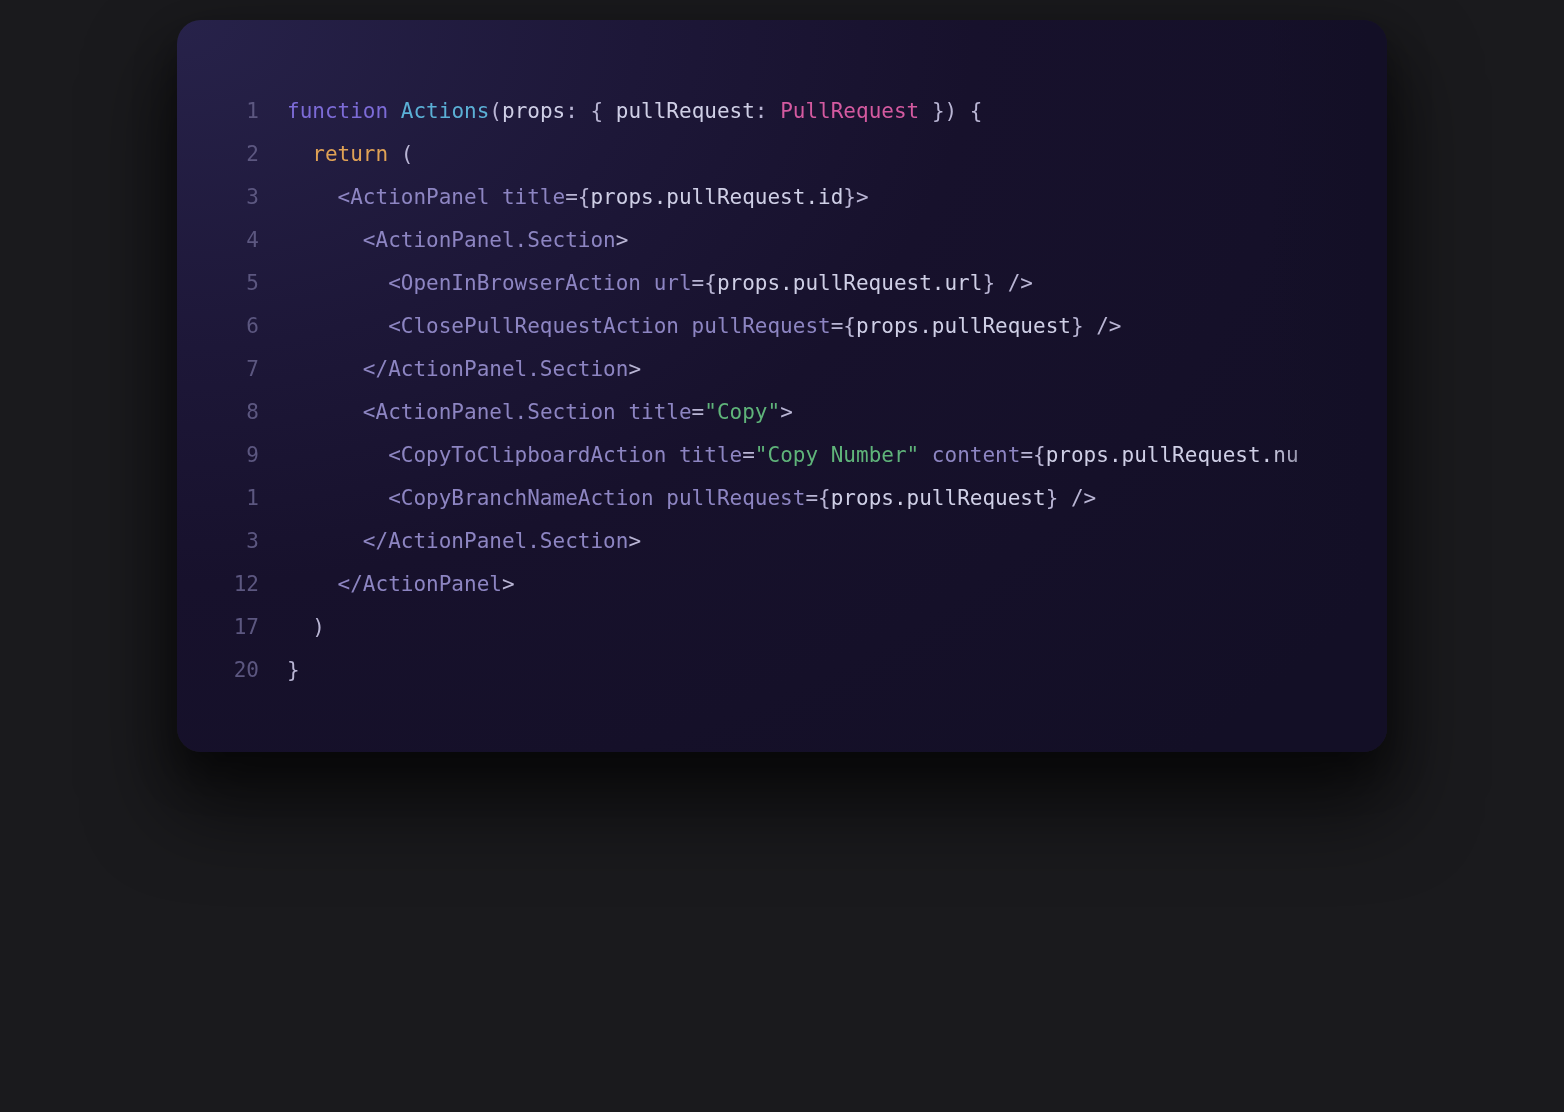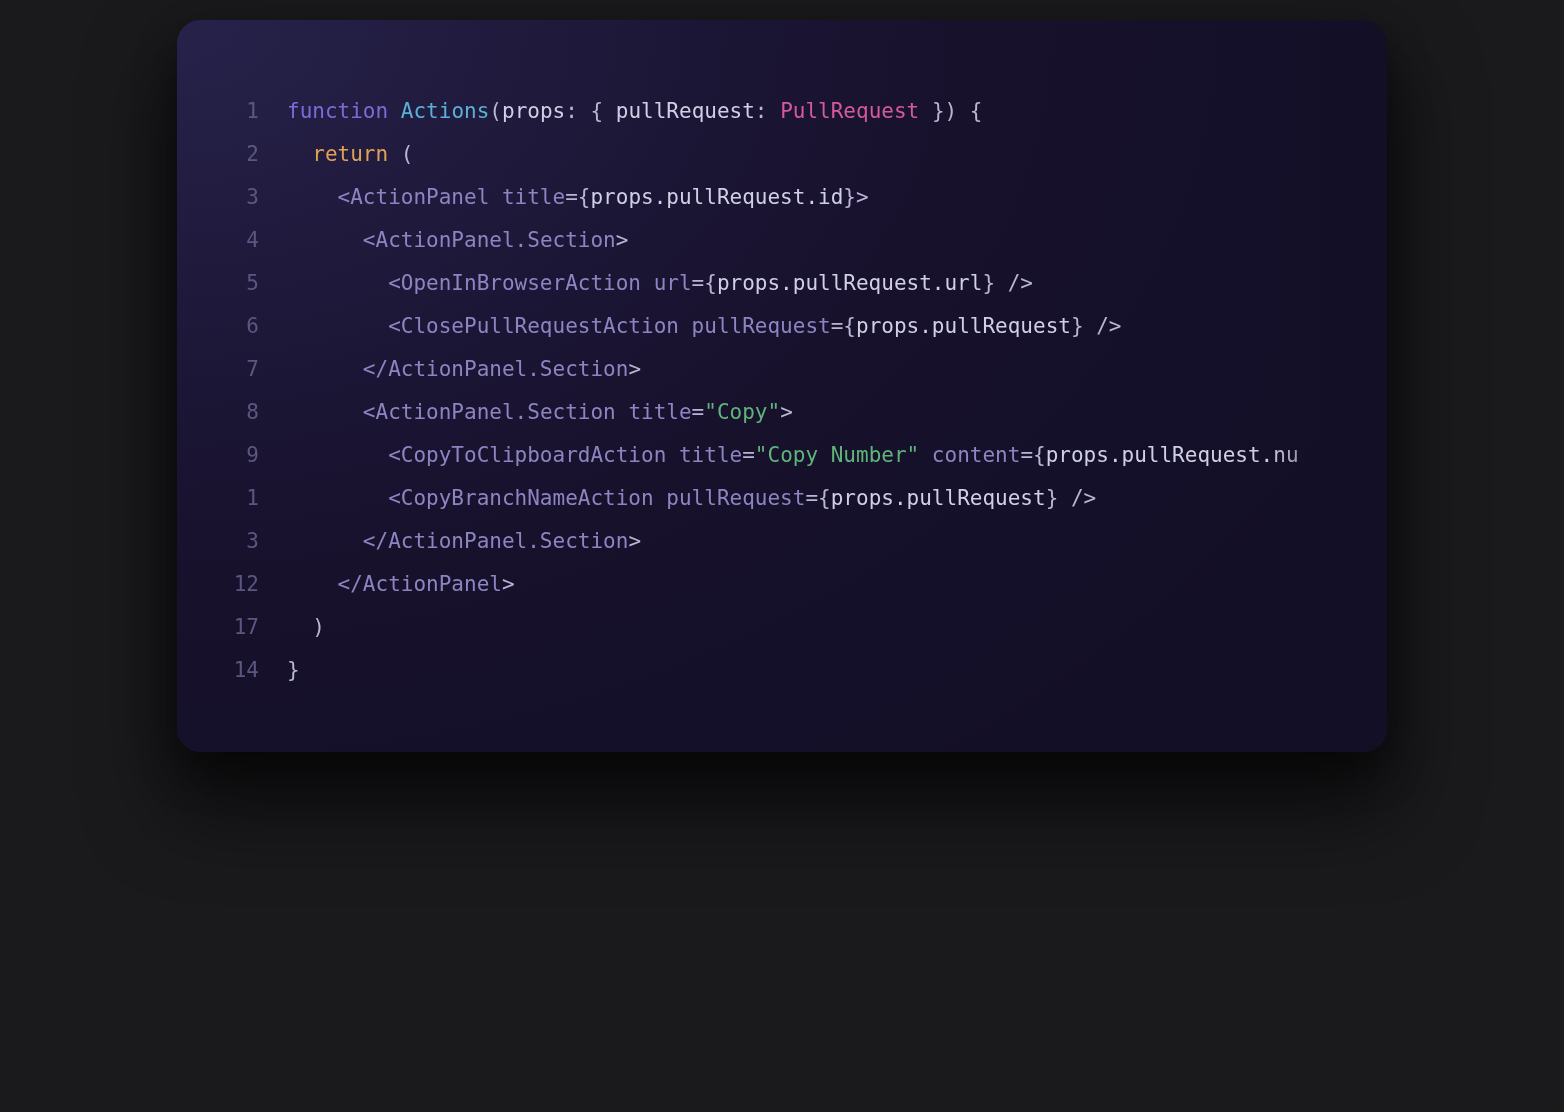--- a/index.html
+++ b/index.html
@@ -41,17 +41,17 @@
     top: 0; right: 0; bottom: 0; width: 120px;
     background: linear-gradient(90deg, rgba(19,15,38,0) 0%, rgba(19,15,38,1) 85%);
     pointer-events: none;
   }
 </style>
 </head>
 <body>
 
 <div class="panel">
   <div class="code">
-    <div class="gutter" id="gutter"><div>1</div><div>2</div><div>3</div><div>4</div><div>5</div><div>6</div><div>7</div><div>8</div><div>9</div><div>1</div><div>3</div><div>12</div><div>17</div><div>14</div></div>
+    <div class="gutter" id="gutter"><div>1</div><div>2</div><div>3</div><div>4</div><div>5</div><div>6</div><div>7</div><div>8</div><div>9</div><div>1</div><div>3</div><div>12</div><div>17</div><div>20</div></div>
     <div class="lines" id="lines"><div><span style="color: rgb(124, 107, 214);">function</span><span style="color: rgb(207, 207, 230);"> </span><span style="color: rgb(91, 176, 214);">Actions</span><span style="color: rgb(185, 181, 212);">(</span><span style="color: rgb(207, 207, 230);">props</span><span style="color: rgb(185, 181, 212);">: { </span><span style="color: rgb(207, 207, 230);">pullRequest</span><span style="color: rgb(185, 181, 212);">: </span><span style="color: rgb(212, 90, 160);">PullRequest</span><span style="color: rgb(185, 181, 212);"> }) {</span></div><div><span style="color: rgb(207, 207, 230);">  </span><span style="color: rgb(224, 162, 85);">return</span><span style="color: rgb(185, 181, 212);"> (</span></div><div><span style="color: rgb(141, 133, 194);">    &lt;</span><span style="color: rgb(141, 133, 194);">ActionPanel</span><span style="color: rgb(141, 133, 194);"> title</span><span style="color: rgb(185, 181, 212);">=</span><span style="color: rgb(185, 181, 212);">{</span><span style="color: rgb(207, 207, 230);">props.pullRequest.id</span><span style="color: rgb(185, 181, 212);">}&gt;</span></div><div><span style="color: rgb(141, 133, 194);">      &lt;</span><span style="color: rgb(141, 133, 194);">ActionPanel.Section</span><span style="color: rgb(185, 181, 212);">&gt;</span></div><div><span style="color: rgb(141, 133, 194);">        &lt;</span><span style="color: rgb(141, 133, 194);">OpenInBrowserAction</span><span style="color: rgb(141, 133, 194);"> url</span><span style="color: rgb(185, 181, 212);">=</span><span style="color: rgb(185, 181, 212);">{</span><span style="color: rgb(207, 207, 230);">props.pullRequest.url</span><span style="color: rgb(185, 181, 212);">} /&gt;</span></div><div><span style="color: rgb(141, 133, 194);">        &lt;</span><span style="color: rgb(141, 133, 194);">ClosePullRequestAction</span><span style="color: rgb(141, 133, 194);"> pullRequest</span><span style="color: rgb(185, 181, 212);">=</span><span style="color: rgb(185, 181, 212);">{</span><span style="color: rgb(207, 207, 230);">props.pullRequest</span><span style="color: rgb(185, 181, 212);">} /&gt;</span></div><div><span style="color: rgb(141, 133, 194);">      &lt;/</span><span style="color: rgb(141, 133, 194);">ActionPanel.Section</span><span style="color: rgb(185, 181, 212);">&gt;</span></div><div><span style="color: rgb(141, 133, 194);">      &lt;</span><span style="color: rgb(141, 133, 194);">ActionPanel.Section</span><span style="color: rgb(141, 133, 194);"> title</span><span style="color: rgb(185, 181, 212);">=</span><span style="color: rgb(95, 180, 122);">"</span><span style="color: rgb(95, 180, 122);">Copy</span><span style="color: rgb(95, 180, 122);">"</span><span style="color: rgb(185, 181, 212);">&gt;</span></div><div><span style="color: rgb(141, 133, 194);">        &lt;</span><span style="color: rgb(141, 133, 194);">CopyToClipboardAction</span><span style="color: rgb(141, 133, 194);"> title</span><span style="color: rgb(185, 181, 212);">=</span><span style="color: rgb(95, 180, 122);">"</span><span style="color: rgb(95, 180, 122);">Copy Number</span><span style="color: rgb(95, 180, 122);">"</span><span style="color: rgb(141, 133, 194);"> content</span><span style="color: rgb(185, 181, 212);">=</span><span style="color: rgb(185, 181, 212);">{</span><span style="color: rgb(207, 207, 230);">props.pullRequest.nu</span></div><div><span style="color: rgb(141, 133, 194);">        &lt;</span><span style="color: rgb(141, 133, 194);">CopyBranchNameAction</span><span style="color: rgb(141, 133, 194);"> pullRequest</span><span style="color: rgb(185, 181, 212);">=</span><span style="color: rgb(185, 181, 212);">{</span><span style="color: rgb(207, 207, 230);">props.pullRequest</span><span style="color: rgb(185, 181, 212);">} /&gt;</span></div><div><span style="color: rgb(141, 133, 194);">      &lt;/</span><span style="color: rgb(141, 133, 194);">ActionPanel.Section</span><span style="color: rgb(185, 181, 212);">&gt;</span></div><div><span style="color: rgb(141, 133, 194);">    &lt;/</span><span style="color: rgb(141, 133, 194);">ActionPanel</span><span style="color: rgb(185, 181, 212);">&gt;</span></div><div><span style="color: rgb(185, 181, 212);">  )</span></div><div><span style="color: rgb(185, 181, 212);">}</span></div></div>
   </div>
   <div class="fade-right"></div>
 </div>
 
 </body></html>

